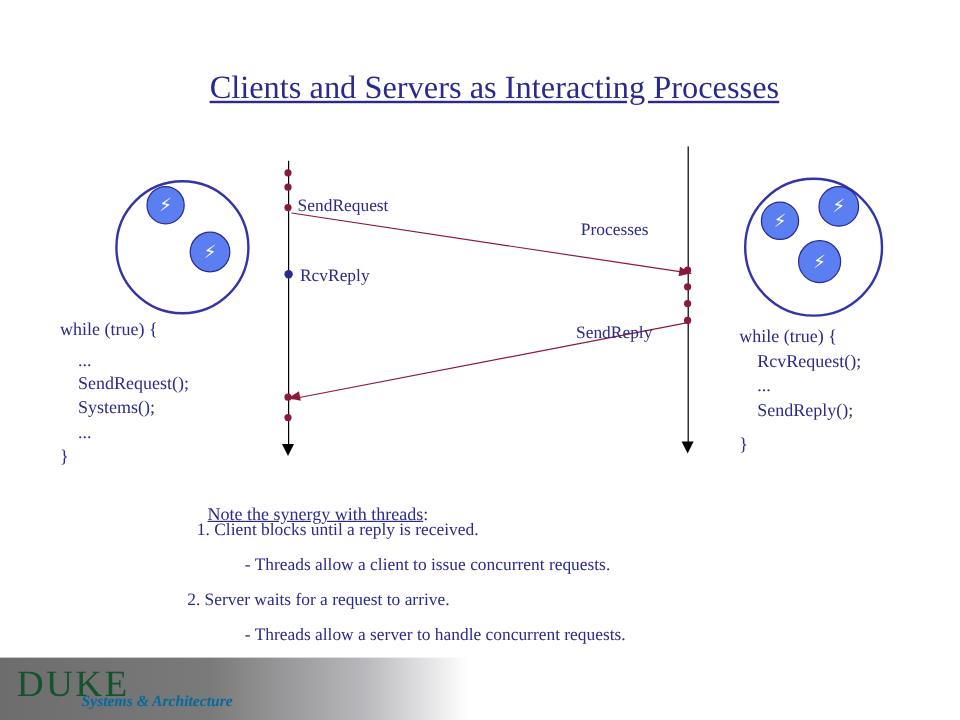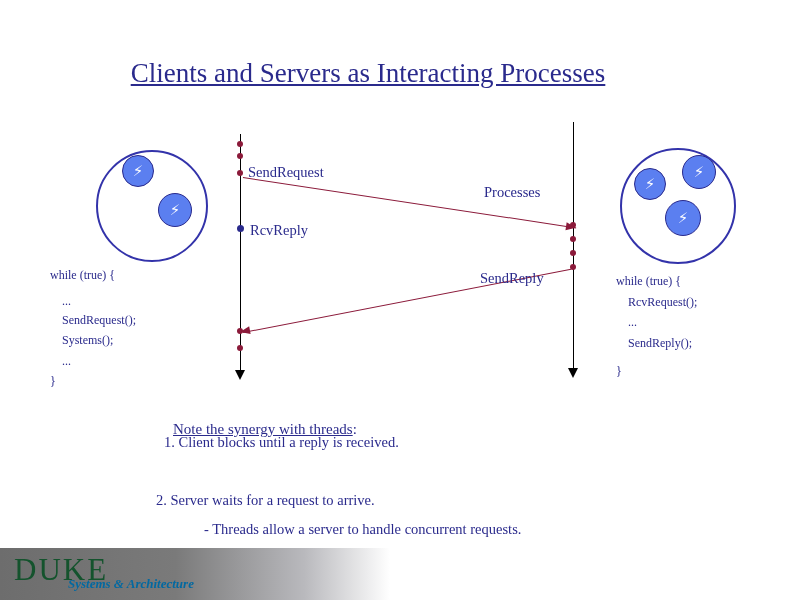--- a/index.html
+++ b/index.html
@@ -25,20 +25,21 @@
     position: absolute;
     left: 0;
     top: 58px;
     width: 736px;
     text-align: center;
     font-size: 27px;
     color: #2a2a8c;
     text-decoration: underline;
     font-family: "Liberation Serif", serif;
     letter-spacing: 0px;
+    padding-left: 44px;
   }
 
   
   .proc-circle {
     position: absolute;
     border: 2px solid #3333aa;
     border-radius: 50%;
     background: #ffffff;
   }
   .thread {
@@ -103,21 +104,21 @@
 
   .label {
     position: absolute;
     font-size: 14.5px;
     color: #2a2a8c;
     font-family: "Liberation Serif", serif;
     white-space: pre;
   }
   .code {
     position: absolute;
-    font-size: 12px;
+    font-size: 15px;
     color: #2a2a8c;
     font-family: "Liberation Serif", serif;
     white-space: pre;
     line-height: 19px;
     text-align: right;
   }
   .note-title {
     position: absolute;
     font-size: 15px;
     color: #2a2a8c;
@@ -227,20 +228,21 @@
   <div class="code" style="left:616px; top:272px;">while (true) {</div>
   <div class="code" style="left:616px; top:293px;">    RcvRequest();</div>
   <div class="code" style="left:616px; top:313px;">    ...</div>
   <div class="code" style="left:616px; top:334px;">    SendReply();</div>
   <div class="code" style="left:616px; top:362px;">}</div>
 
   <div class="note-title" style="left:158px; top:404px;">
     <u>Note the synergy with threads</u><span>:</span>
   </div>
   <div class="note-line" style="left:164px; top:434px;">1. Client blocks until a reply is received.</div>
+  <div class="note-line" style="left:204px; top:463px;">- Threads allow a client to issue concurrent requests.</div>
   <div class="note-line" style="left:156px; top:492px;">2. Server waits for a request to arrive.</div>
   <div class="note-line" style="left:204px; top:521px;">- Threads allow a server to handle concurrent requests.</div>
 
   <div class="footer-band"></div>
   <div class="footer-duke">DUKE</div>
   <div class="footer-sub">Systems &amp; Architecture</div>
 
 </div>
 
 </body></html>

